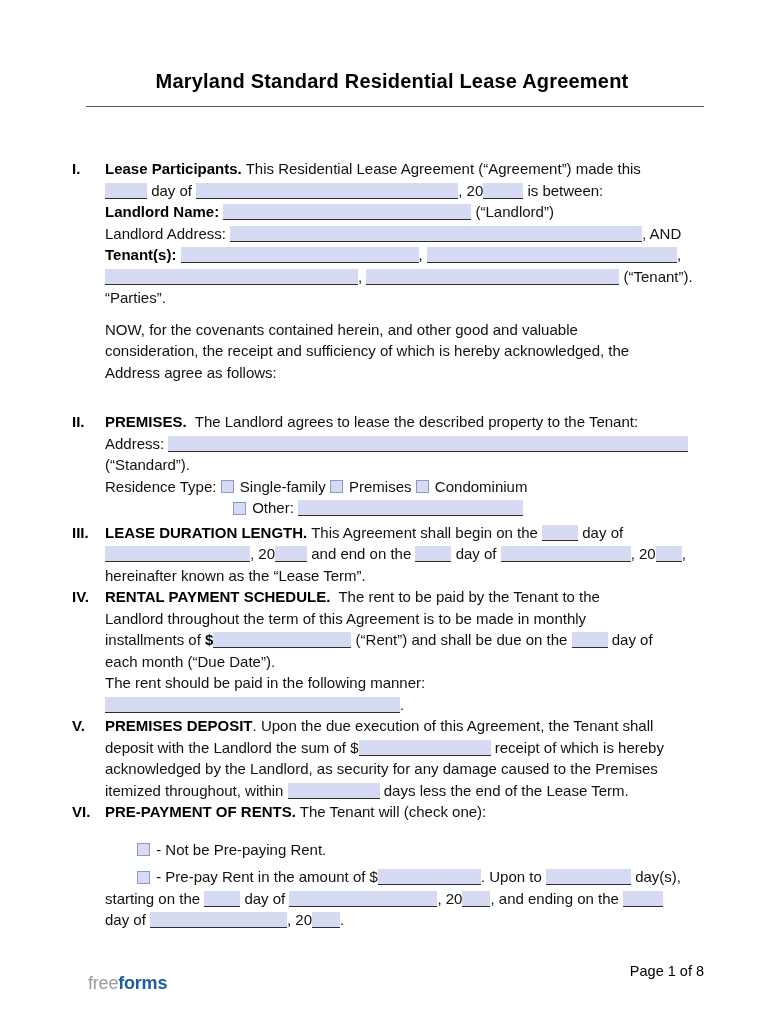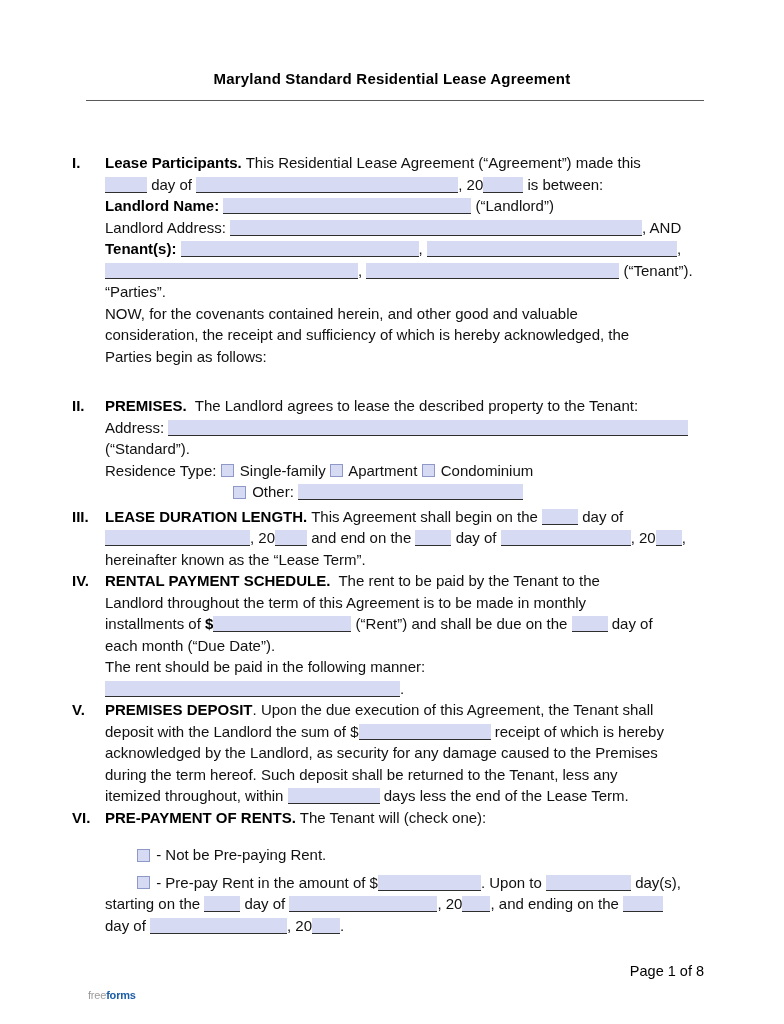--- a/index.html
+++ b/index.html
@@ -8,21 +8,21 @@
     position: relative;
     width: 784px;
     height: 1024px;
     background: #ffffff;
     font-family: "Liberation Sans", "DejaVu Sans", sans-serif;
     color: #111;
     overflow: hidden;
   }
   .header { padding-top: 70px; text-align: center; }
   .title {
-    font-size: 15px;
+    font-size: 20px;
     font-weight: bold;
     color: #000;
     letter-spacing: 0.2px;
   }
   .title-rule {
     margin: 13px 80px 0 86px;
     border: none;
     border-top: 1.5px solid #5a5a5a;
   }
   .doc-body {
@@ -60,21 +60,21 @@
   }
   .footer {
     position: absolute;
     left: 88px;
     right: 80px;
     top: 963px;
     display: flex;
     justify-content: space-between;
     align-items: flex-start;
   }
-  .brand { margin-top: 26px; font-size: 11px; letter-spacing: -0.2px; }
+  .brand { margin-top: 10px; font-size: 18px; letter-spacing: -0.2px; }
   .brand-free { color: var(--brand-gray, #9b9b9b); }
   .brand-forms { color: var(--brand-blue, #1c5da6); font-weight: bold; }
   .page-indicator { font-size: 14.5px; color: #000; }
 </style>
 </head>
 <body>
 
 <div class="page" style="--highlight: #d6daf3; --cb-border: #8f99c9; --brand-blue: #1c5da6; --brand-gray: #9b9b9b;">
   <div class="header">
     <div class="title">Maryland Standard Residential Lease Agreement</div>
@@ -87,35 +87,35 @@
         <div class="content">
           <div class="line"><span class="b">Lease Participants.</span><span> This Residential Lease Agreement (“Agreement”) made this</span></div>
           <div class="line"><span class="blank" style="width: 42px;"></span><span> day of </span><span class="blank" style="width: 262px;"></span><span>, 20</span><span class="blank" style="width: 40px;"></span><span> is between:</span></div>
           <div class="line"><span class="b">Landlord Name: </span><span class="blank" style="width: 248px;"></span><span> (“Landlord”)</span></div>
           <div class="line"><span>Landlord Address: </span><span class="blank" style="width: 412px;"></span><span>, AND</span></div>
           <div class="line"><span class="b">Tenant(s): </span><span class="blank" style="width: 238px;"></span><span>, </span><span class="blank" style="width: 250px;"></span><span>,</span></div>
           <div class="line"><span class="blank" style="width: 253px;"></span><span>, </span><span class="blank" style="width: 253px;"></span><span> (“Tenant”).</span></div>
           <div class="line"><span>“Parties”.</span></div>
         </div>
       </div>
-      <div class="section" style="margin-top: 0; justify-content: space-between;">
+      <div class="section" style="margin-top: 10px; justify-content: space-between;">
         <div class="num"></div>
         <div class="content">
           <div class="line"><span>NOW, for the covenants contained herein, and other good and valuable</span></div>
           <div class="line"><span>consideration, the receipt and sufficiency of which is hereby acknowledged, the</span></div>
-          <div class="line"><span>Parties begin as follows:</span></div>
+          <div class="line"><span>Address agree as follows:</span></div>
         </div>
       </div>
       <div class="section" style="margin-top: 28px;">
         <div class="num">II.</div>
         <div class="content">
           <div class="line"><span class="b">PREMISES.</span><span>&nbsp; The Landlord agrees to lease the described property to the Tenant:</span></div>
           <div class="line"><span>Address: </span><span class="blank" style="width: 520px;"></span></div>
           <div class="line"><span>(“Standard”).</span></div>
-          <div class="line"><span>Residence Type: </span><span class="checkbox"></span><span> Single-family </span><span class="checkbox"></span><span> Apartment </span><span class="checkbox"></span><span> Condominium</span></div>
+          <div class="line"><span>Residence Type: </span><span class="checkbox"></span><span> Single-family </span><span class="checkbox"></span><span> Premises </span><span class="checkbox"></span><span> Condominium</span></div>
           <div class="line" style="padding-left: 128px;"><span class="checkbox"></span><span> Other: </span><span class="blank" style="width: 225px;"></span></div>
         </div>
       </div>
       <div class="section" style="margin-top: 3px;">
         <div class="num">III.</div>
         <div class="content">
           <div class="line"><span class="b">LEASE DURATION LENGTH.</span><span> This Agreement shall begin on the </span><span class="blank" style="width: 36px;"></span><span> day of</span></div>
           <div class="line"><span class="blank" style="width: 145px;"></span><span>, 20</span><span class="blank" style="width: 32px;"></span><span> and end on the </span><span class="blank" style="width: 36px;"></span><span> day of </span><span class="blank" style="width: 130px;"></span><span>, 20</span><span class="blank" style="width: 26px;"></span><span>,</span></div>
           <div class="line"><span>hereinafter known as the “Lease Term”.</span></div>
         </div>
@@ -130,21 +130,20 @@
           <div class="line"><span>The rent should be paid in the following manner:</span></div>
           <div class="line"><span class="blank" style="width: 295px;"></span><span>.</span></div>
         </div>
       </div>
       <div class="section">
         <div class="num">V.</div>
         <div class="content">
           <div class="line"><span class="b">PREMISES DEPOSIT</span><span>. Upon the due execution of this Agreement, the Tenant shall</span></div>
           <div class="line"><span>deposit with the Landlord the sum of $</span><span class="blank" style="width: 132px;"></span><span> receipt of which is hereby</span></div>
           <div class="line"><span>acknowledged by the Landlord, as security for any damage caused to the Premises</span></div>
-          <div class="line"><span>during the term hereof. Such deposit shall be returned to the Tenant, less any</span></div>
           <div class="line"><span>itemized throughout, within </span><span class="blank" style="width: 92px;"></span><span> days less the end of the Lease Term.</span></div>
         </div>
       </div>
       <div class="section">
         <div class="num">VI.</div>
         <div class="content">
           <div class="line"><span class="b">PRE-PAYMENT OF RENTS.</span><span> The Tenant will (check one):</span></div>
           <div class="line" style="padding-left: 32px; margin-top: 16px;"><span class="checkbox"></span><span> - Not be Pre-paying Rent.</span></div>
           <div class="line" style="padding-left: 32px; margin-top: 6px;"><span class="checkbox"></span><span> - Pre-pay Rent in the amount of $</span><span class="blank" style="width: 103px;"></span><span>. Upon to </span><span class="blank" style="width: 85px;"></span><span> day(s),</span></div>
           <div class="line"><span>starting on the </span><span class="blank" style="width: 36px;"></span><span> day of </span><span class="blank" style="width: 148px;"></span><span>, 20</span><span class="blank" style="width: 28px;"></span><span>, and ending on the </span><span class="blank" style="width: 40px;"></span></div>

